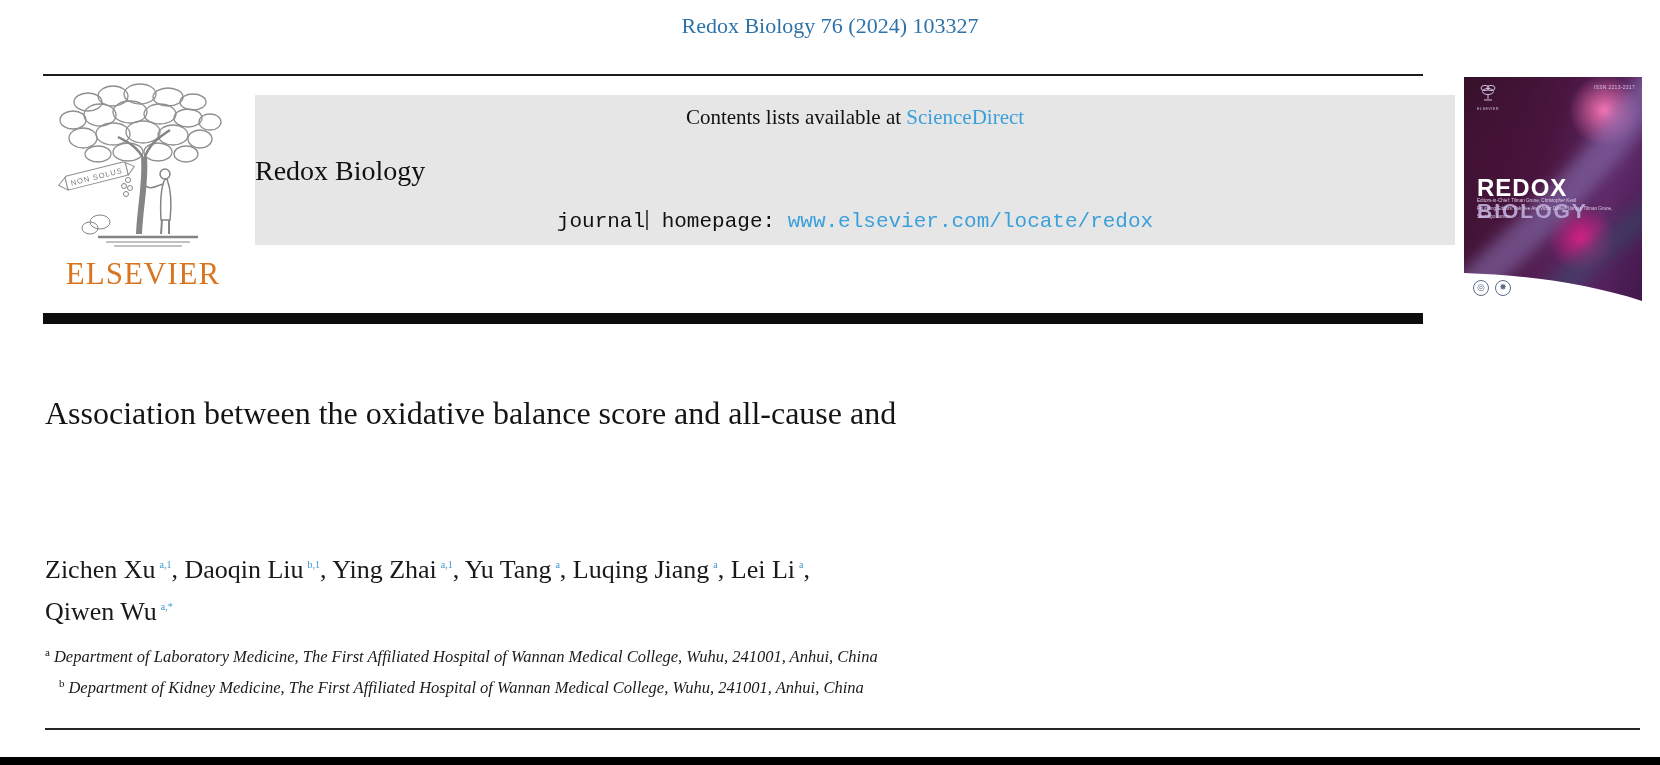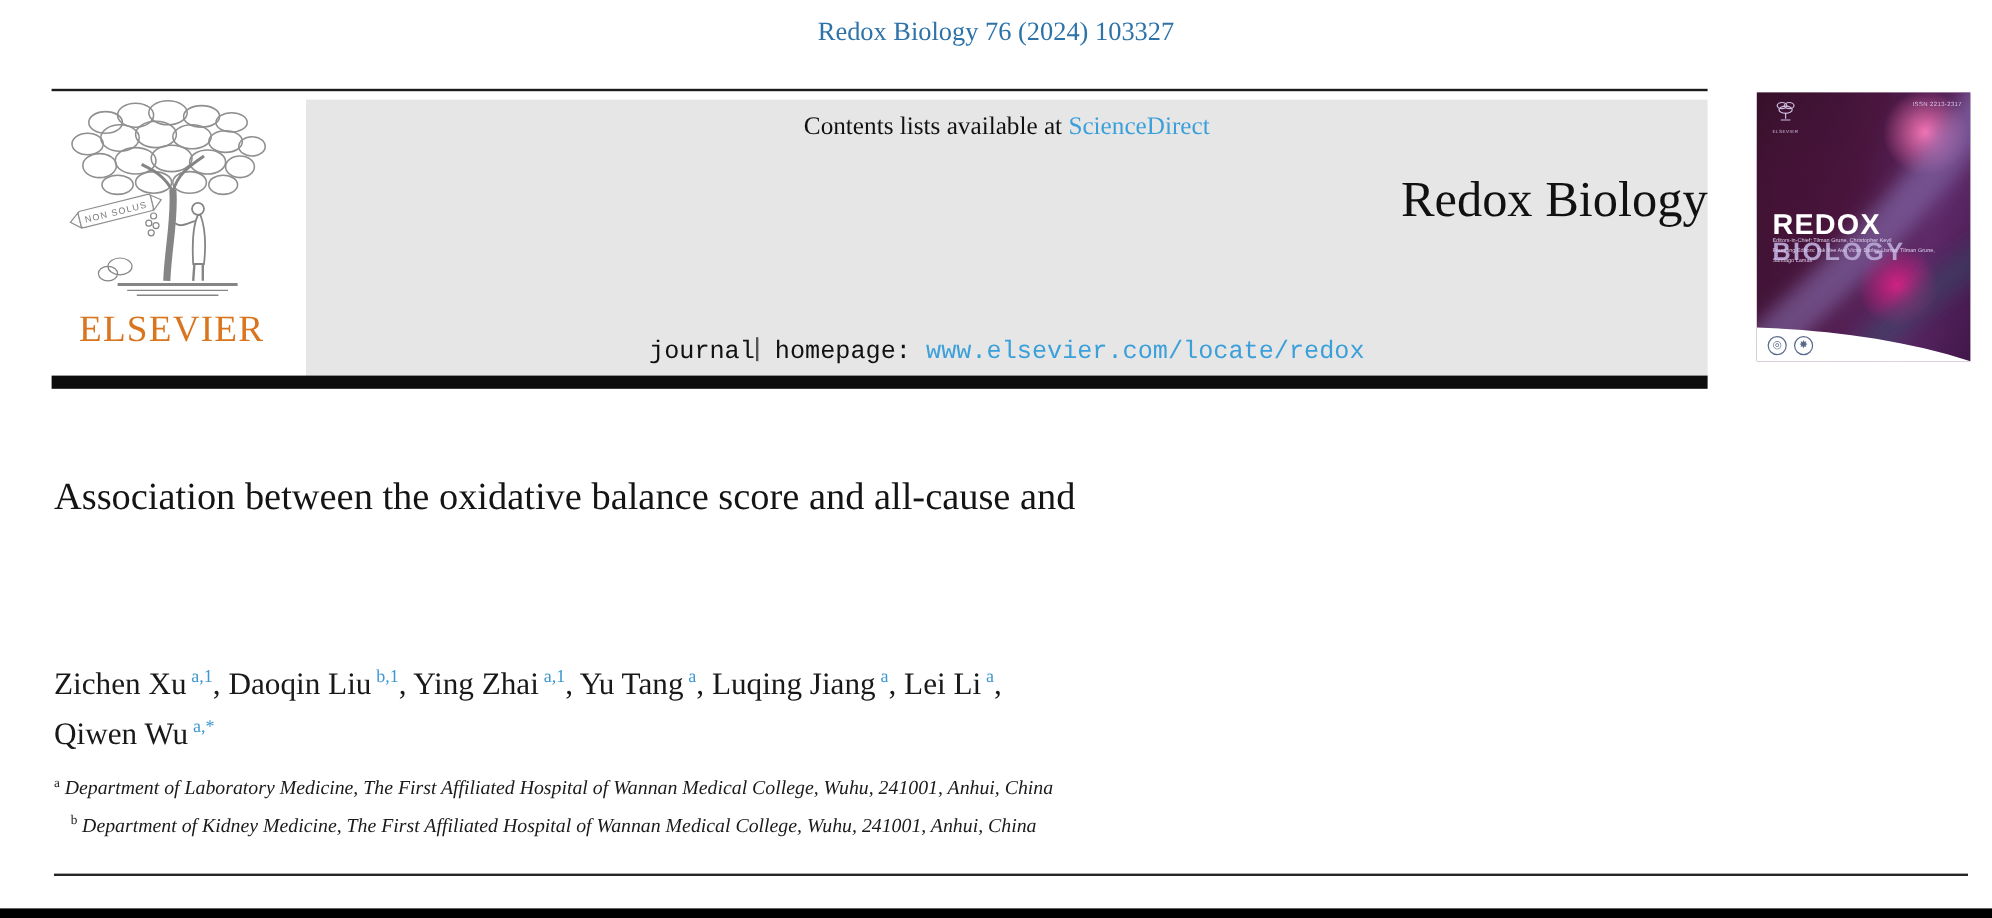--- a/index.html
+++ b/index.html
@@ -17,23 +17,23 @@
   .bar-bottom{position:absolute;left:0;top:757px;width:1660px;height:8px;background:#000;}
 
   
   .elsevier{position:absolute;left:43px;top:82px;width:200px;height:218px;
             display:flex;flex-direction:column;align-items:center;}
   .elsevier svg{display:block;}
   .wordmark{font-family:"Liberation Serif",serif;font-size:31px;letter-spacing:1px;
             color:var(--elsevier-orange,#d9751f);margin-top:2px;}
 
   
-  .journal-box{position:absolute;left:255px;top:83px;width:1168px;height:234px;background:var(--header-box-grey,#e6e6e6);}
+  .journal-box{position:absolute;left:255px;top:95px;width:1168px;height:150px;background:var(--header-box-grey,#e6e6e6);padding-left:32px;}
   .contents-line{position:absolute;top:10px;left:0;width:100%;text-align:center;font-size:21px;color:#111;}
-  .journal-name{position:absolute;top:60px;left:0;width:100%;text-align:right;font-size:42px;color:#111;}
+  .journal-name{position:absolute;top:60px;left:0;width:100%;text-align:left;font-size:28px;color:#111;}
   .homepage-line{position:absolute;bottom:12px;left:0;width:100%;text-align:center;
                  font-size:21px;font-family:Liberation Mono, monospace;color:#111;}
   .link{color:var(--link-blue,#3ba0da);text-decoration:none;cursor:pointer;}
   .caret{display:inline-block;width:2px;height:20px;background:#555;vertical-align:-3px;margin:0 1px 0 1px;}
 
   
   .cover{position:absolute;left:1464px;top:77px;width:178px;height:224px;overflow:hidden;cursor:pointer;
      background:
        radial-gradient(circle at 79% 15%, rgba(255,120,185,0.95) 0%, rgba(255,120,185,0) 15%),
        radial-gradient(circle at 66% 72%, rgba(236,32,138,0.85) 0%, rgba(236,32,138,0) 17%),
@@ -51,21 +51,21 @@
                  font-family:"Liberation Sans",sans-serif;font-size:4.6px;color:#dccdeb;line-height:8px;}
   .emb{position:absolute;bottom:5px;width:14px;height:14px;border:1px solid #5a6b8a;border-radius:50%;
        color:#5a6b8a;font-size:9px;line-height:13px;text-align:center;background:#fff;
        font-family:"Liberation Sans",sans-serif;}
   .emb1{left:9px;} .emb2{left:31px;}
 
   
   .title{position:absolute;left:45px;top:388px;margin:0;font-weight:400;
          font-size:32px;line-height:50px;color:#141414;}
   .authors{position:absolute;left:45px;top:549px;font-size:26px;line-height:42px;color:#191919;}
-  sup.asup{color:var(--superscript-blue,#3f97d0);font-size:15px;line-height:0;margin-left:4px;cursor:pointer;}
+  sup.asup{color:var(--superscript-blue,#3f97d0);font-size:10px;line-height:0;margin-left:4px;cursor:pointer;}
   .affils{position:absolute;left:45px;top:644px;font-size:16.5px;font-style:italic;color:#1a1a1a;}
   .affil{margin-bottom:6px;line-height:25px;text-align:center;}
   .affil sup{font-style:normal;font-size:11px;line-height:0;margin-right:4px;color:#1a1a1a;}
 </style>
 </head>
 <body>
 
 <div class="page">
 
   <div class="citation">Redox Biology 76 (2024) 103327</div>

